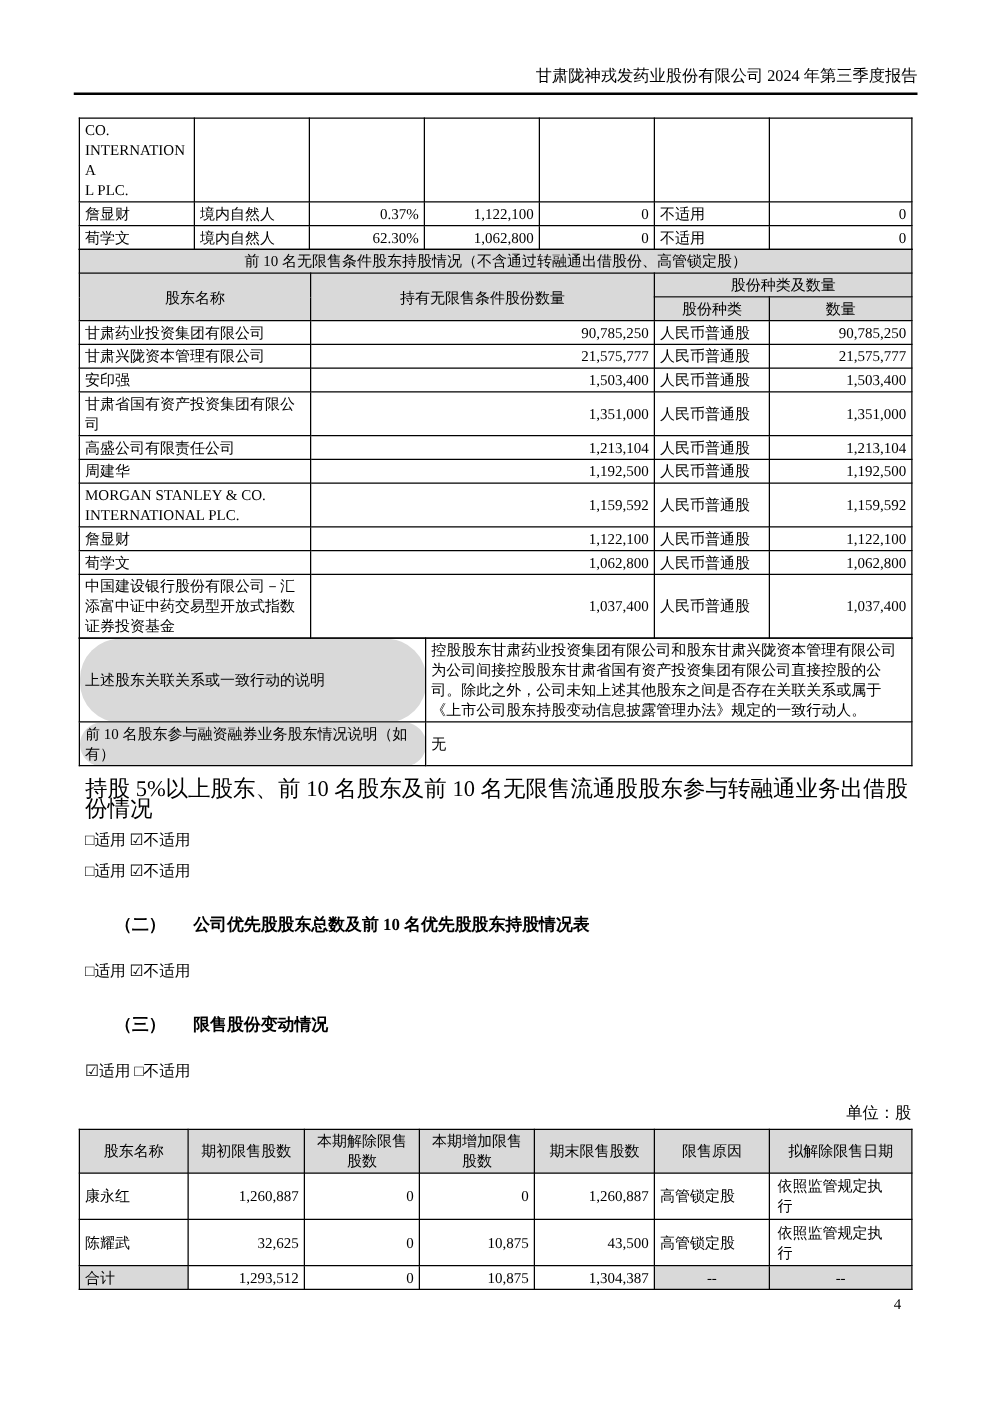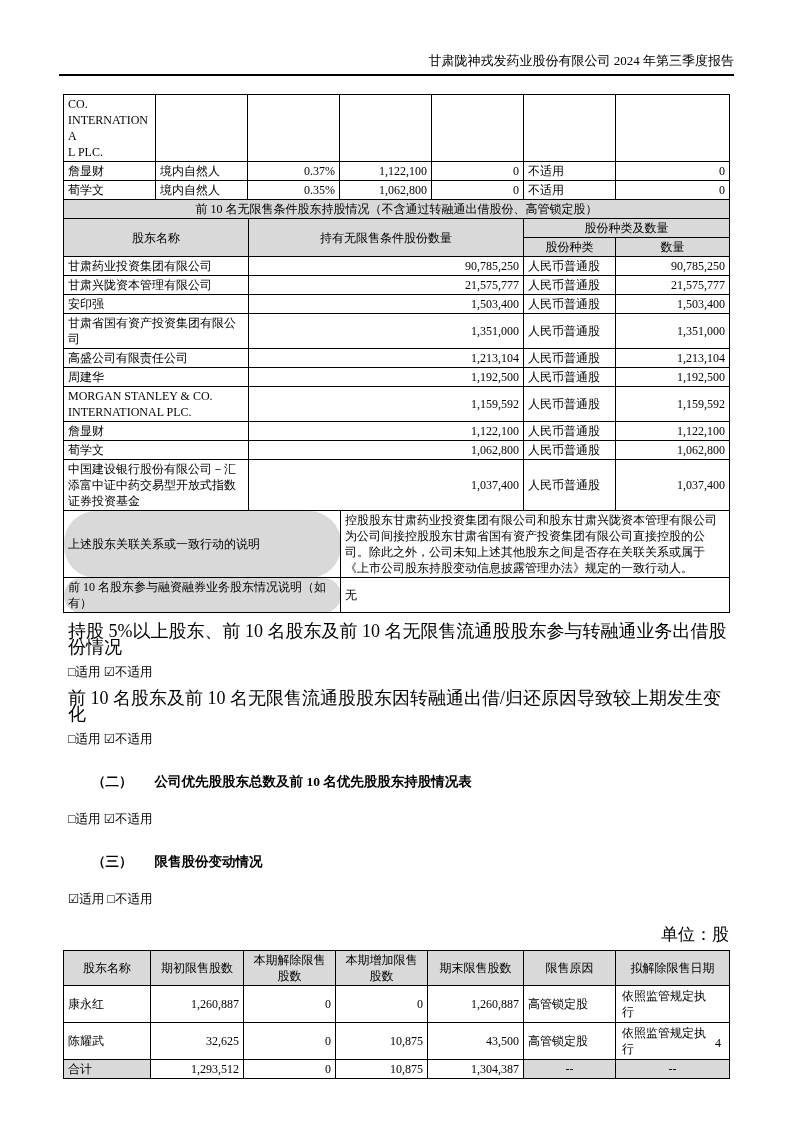--- a/index.html
+++ b/index.html
@@ -24,21 +24,21 @@
   .gray{background:#d9d9d9;margin-left:25px;}
   .num{text-align:right;}
   .ctr{text-align:center;}
   .pre{white-space:pre-line;}
   .band{text-align:center;}
   .para{font-size:18px;line-height:16px;margin:10px 0 0 9px;}
   .chk{font-size:12.5px;line-height:16px;margin:9px 0 0 9px;}
   .sec-head{font-weight:bold;font-size:13.5px;margin:26px 0 0 33px;
     font-family:"Liberation Serif","DejaVu Serif",serif;}
   .sec-head .sec-num{margin-right:22px;}
-  .unit{ text-align:right;font-size:17px;margin:16px 5px 4px 0;}
+  .unit{ text-align:right;font-size:13px;margin:16px 5px 4px 0;}
   .t3 td{padding:2px 6px;line-height:16px;}
   .t3 td.datecell{padding:2px 12px 2px 6px;}
   .pageno{position:absolute;right:72px;top:1036px;font-size:12px;}
   .notelabel{vertical-align:middle;border-radius:32px;}
 </style>
 </head>
 <body>
 
 <div class="page">
 
@@ -71,21 +71,21 @@
       <td>境内自然人</td>
       <td class="num">0.37%</td>
       <td class="num">1,122,100</td>
       <td class="num">0</td>
       <td>不适用</td>
       <td class="num">0</td>
     </tr>
     <tr>
       <td>荀学文</td>
       <td>境内自然人</td>
-      <td class="num">0.35%</td>
+      <td class="num">62.30%</td>
       <td class="num">1,062,800</td>
       <td class="num">0</td>
       <td>不适用</td>
       <td class="num">0</td>
     </tr>
   </tbody>
     </table>
 
   <table class="rpt stack">
     <colgroup>
@@ -182,21 +182,20 @@
     </tr>
     <tr>
       <td class="gray notelabel">前 10 名股东参与融资融券业务股东情况说明（如有）</td>
       <td>无</td>
     </tr>
   </tbody>
     </table>
 
   <div class="para">持股 5%以上股东、前 10 名股东及前 10 名无限售流通股股东参与转融通业务出借股份情况</div>
   <div class="chk">□适用 ☑不适用</div>
-  <div class="para">前 10 名股东及前 10 名无限售流通股股东因转融通出借/归还原因导致较上期发生变化</div>
   <div class="chk">□适用 ☑不适用</div>
 
   <div class="sec-head">
     <span class="sec-num">（二）</span><span>公司优先股股东总数及前 10 名优先股股东持股情况表</span>
   </div>
   <div class="chk" style="margin-top:20px;">□适用 ☑不适用</div>
 
   <div class="sec-head">
     <span class="sec-num">（三）</span><span>限售股份变动情况</span>
   </div>

